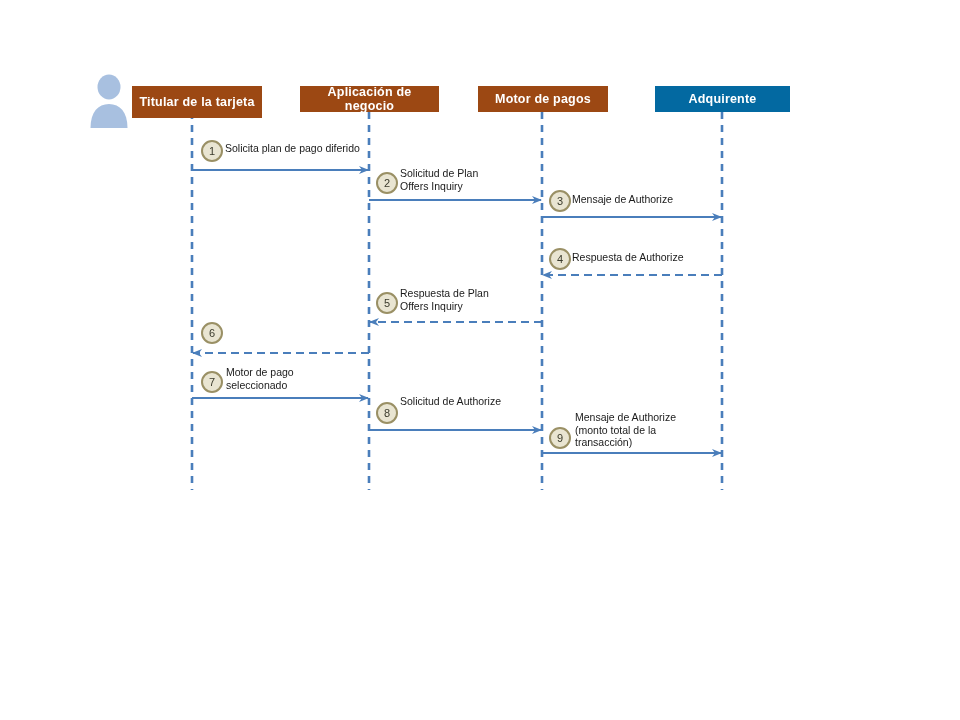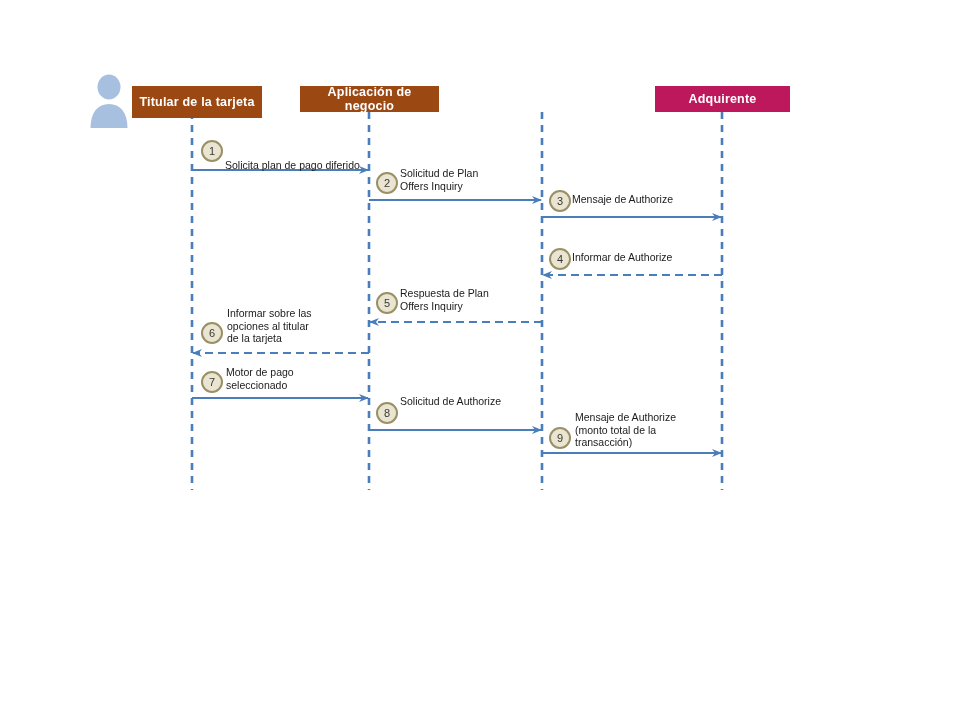--- a/index.html
+++ b/index.html
@@ -110,51 +110,51 @@
     <path d="M4.5,56 C4.5,40 12,32 23,32 C34,32 41.5,40 41.5,56 Z" fill="#A8C0E0"></path>
   </svg>
 
   <div class="layer" id="html-layer">
       <div class="participant-box" style="left: 132px; top: 86px; width: 130px; height: 32px; background: rgb(156, 72, 19); color: rgb(255, 255, 255);">
         <span>Titular de la tarjeta</span>
       </div>
       <div class="participant-box" style="left: 300px; top: 86px; width: 139px; height: 26px; background: rgb(156, 72, 19); color: rgb(255, 255, 255);">
         <span>Aplicación  de negocio</span>
       </div>
-      <div class="participant-box" style="left: 655px; top: 86px; width: 135px; height: 26px; background: #be185d; color: rgb(255, 255, 255);">
+      <div class="participant-box" style="left: 478px; top: 86px; width: 130px; height: 26px; background: rgb(156, 72, 19); color: rgb(255, 255, 255);">
+        <span>Motor de pagos</span>
+      </div>
+      <div class="participant-box" style="left: 655px; top: 86px; width: 135px; height: 26px; background: #0369a1; color: rgb(255, 255, 255);">
         <span>Adquirente</span>
       </div>
       <div class="msg-badge" style="left: 201px; top: 140px; background: rgb(233, 229, 210); border-color: rgb(154, 144, 101);">
         <span>1</span>
       </div>
-      <div class="msg-label" style="left: 225px; top: 142px; margin-top: 17px;">Solicita plan de pago diferido</div>
+      <div class="msg-label" style="left: 225px; top: 142px;">Solicita plan de pago diferido</div>
       <div class="msg-badge" style="left: 376px; top: 172px; background: rgb(233, 229, 210); border-color: rgb(154, 144, 101);">
         <span>2</span>
       </div>
       <div class="msg-label" style="left: 400px; top: 167px;">Solicitud de Plan
 Offers Inquiry</div>
       <div class="msg-badge" style="left: 549px; top: 190px; background: rgb(233, 229, 210); border-color: rgb(154, 144, 101);">
         <span>3</span>
       </div>
       <div class="msg-label" style="left: 572px; top: 193px;">Mensaje de Authorize</div>
       <div class="msg-badge" style="left: 549px; top: 248px; background: rgb(233, 229, 210); border-color: rgb(154, 144, 101);">
         <span>4</span>
       </div>
-      <div class="msg-label" style="left: 572px; top: 251px;">Informar de Authorize</div>
+      <div class="msg-label" style="left: 572px; top: 251px;">Respuesta de Authorize</div>
       <div class="msg-badge" style="left: 376px; top: 292px; background: rgb(233, 229, 210); border-color: rgb(154, 144, 101);">
         <span>5</span>
       </div>
       <div class="msg-label" style="left: 400px; top: 287px;">Respuesta de Plan
 Offers Inquiry</div>
       <div class="msg-badge" style="left: 201px; top: 322px; background: rgb(233, 229, 210); border-color: rgb(154, 144, 101);">
         <span>6</span>
       </div>
-      <div class="msg-label" style="left: 227px; top: 307px;">Informar sobre las
-opciones al titular
-de la tarjeta</div>
       <div class="msg-badge" style="left: 201px; top: 371px; background: rgb(233, 229, 210); border-color: rgb(154, 144, 101);">
         <span>7</span>
       </div>
       <div class="msg-label" style="left: 226px; top: 366px;">Motor  de pago
 seleccionado</div>
       <div class="msg-badge" style="left: 376px; top: 402px; background: rgb(233, 229, 210); border-color: rgb(154, 144, 101);">
         <span>8</span>
       </div>
       <div class="msg-label" style="left: 400px; top: 395px;">Solicitud de Authorize</div>
       <div class="msg-badge" style="left: 549px; top: 427px; background: rgb(233, 229, 210); border-color: rgb(154, 144, 101);">

